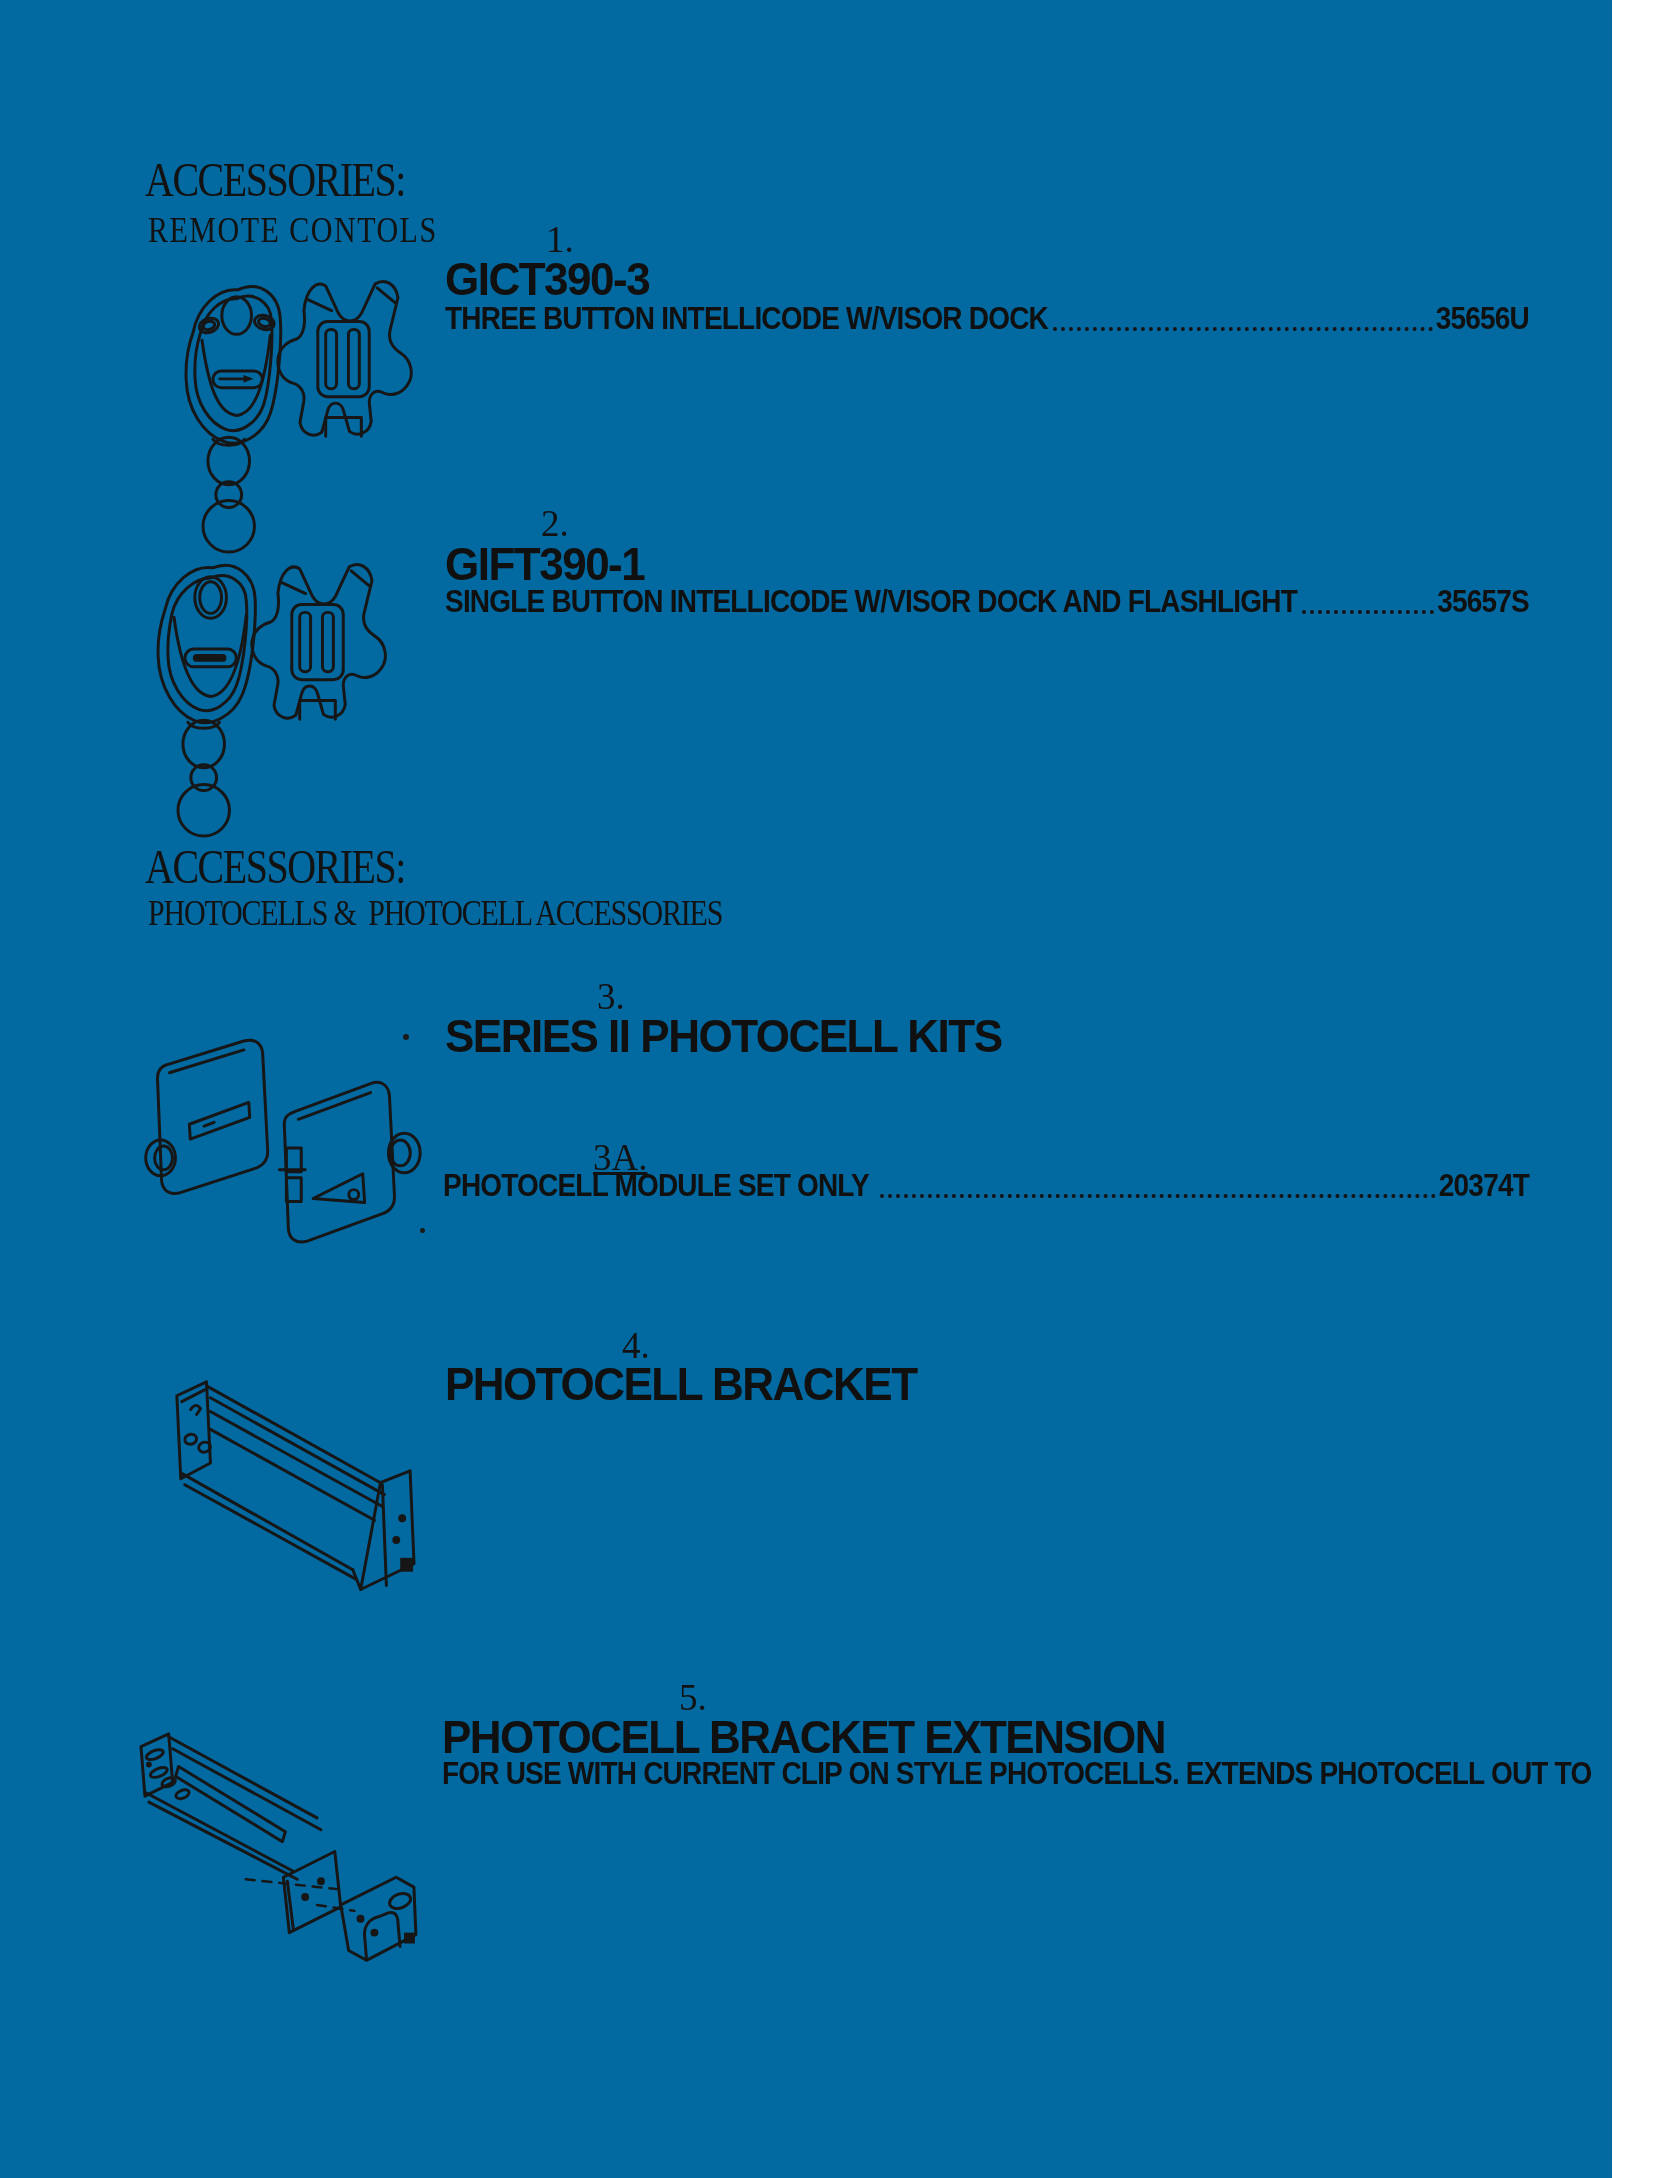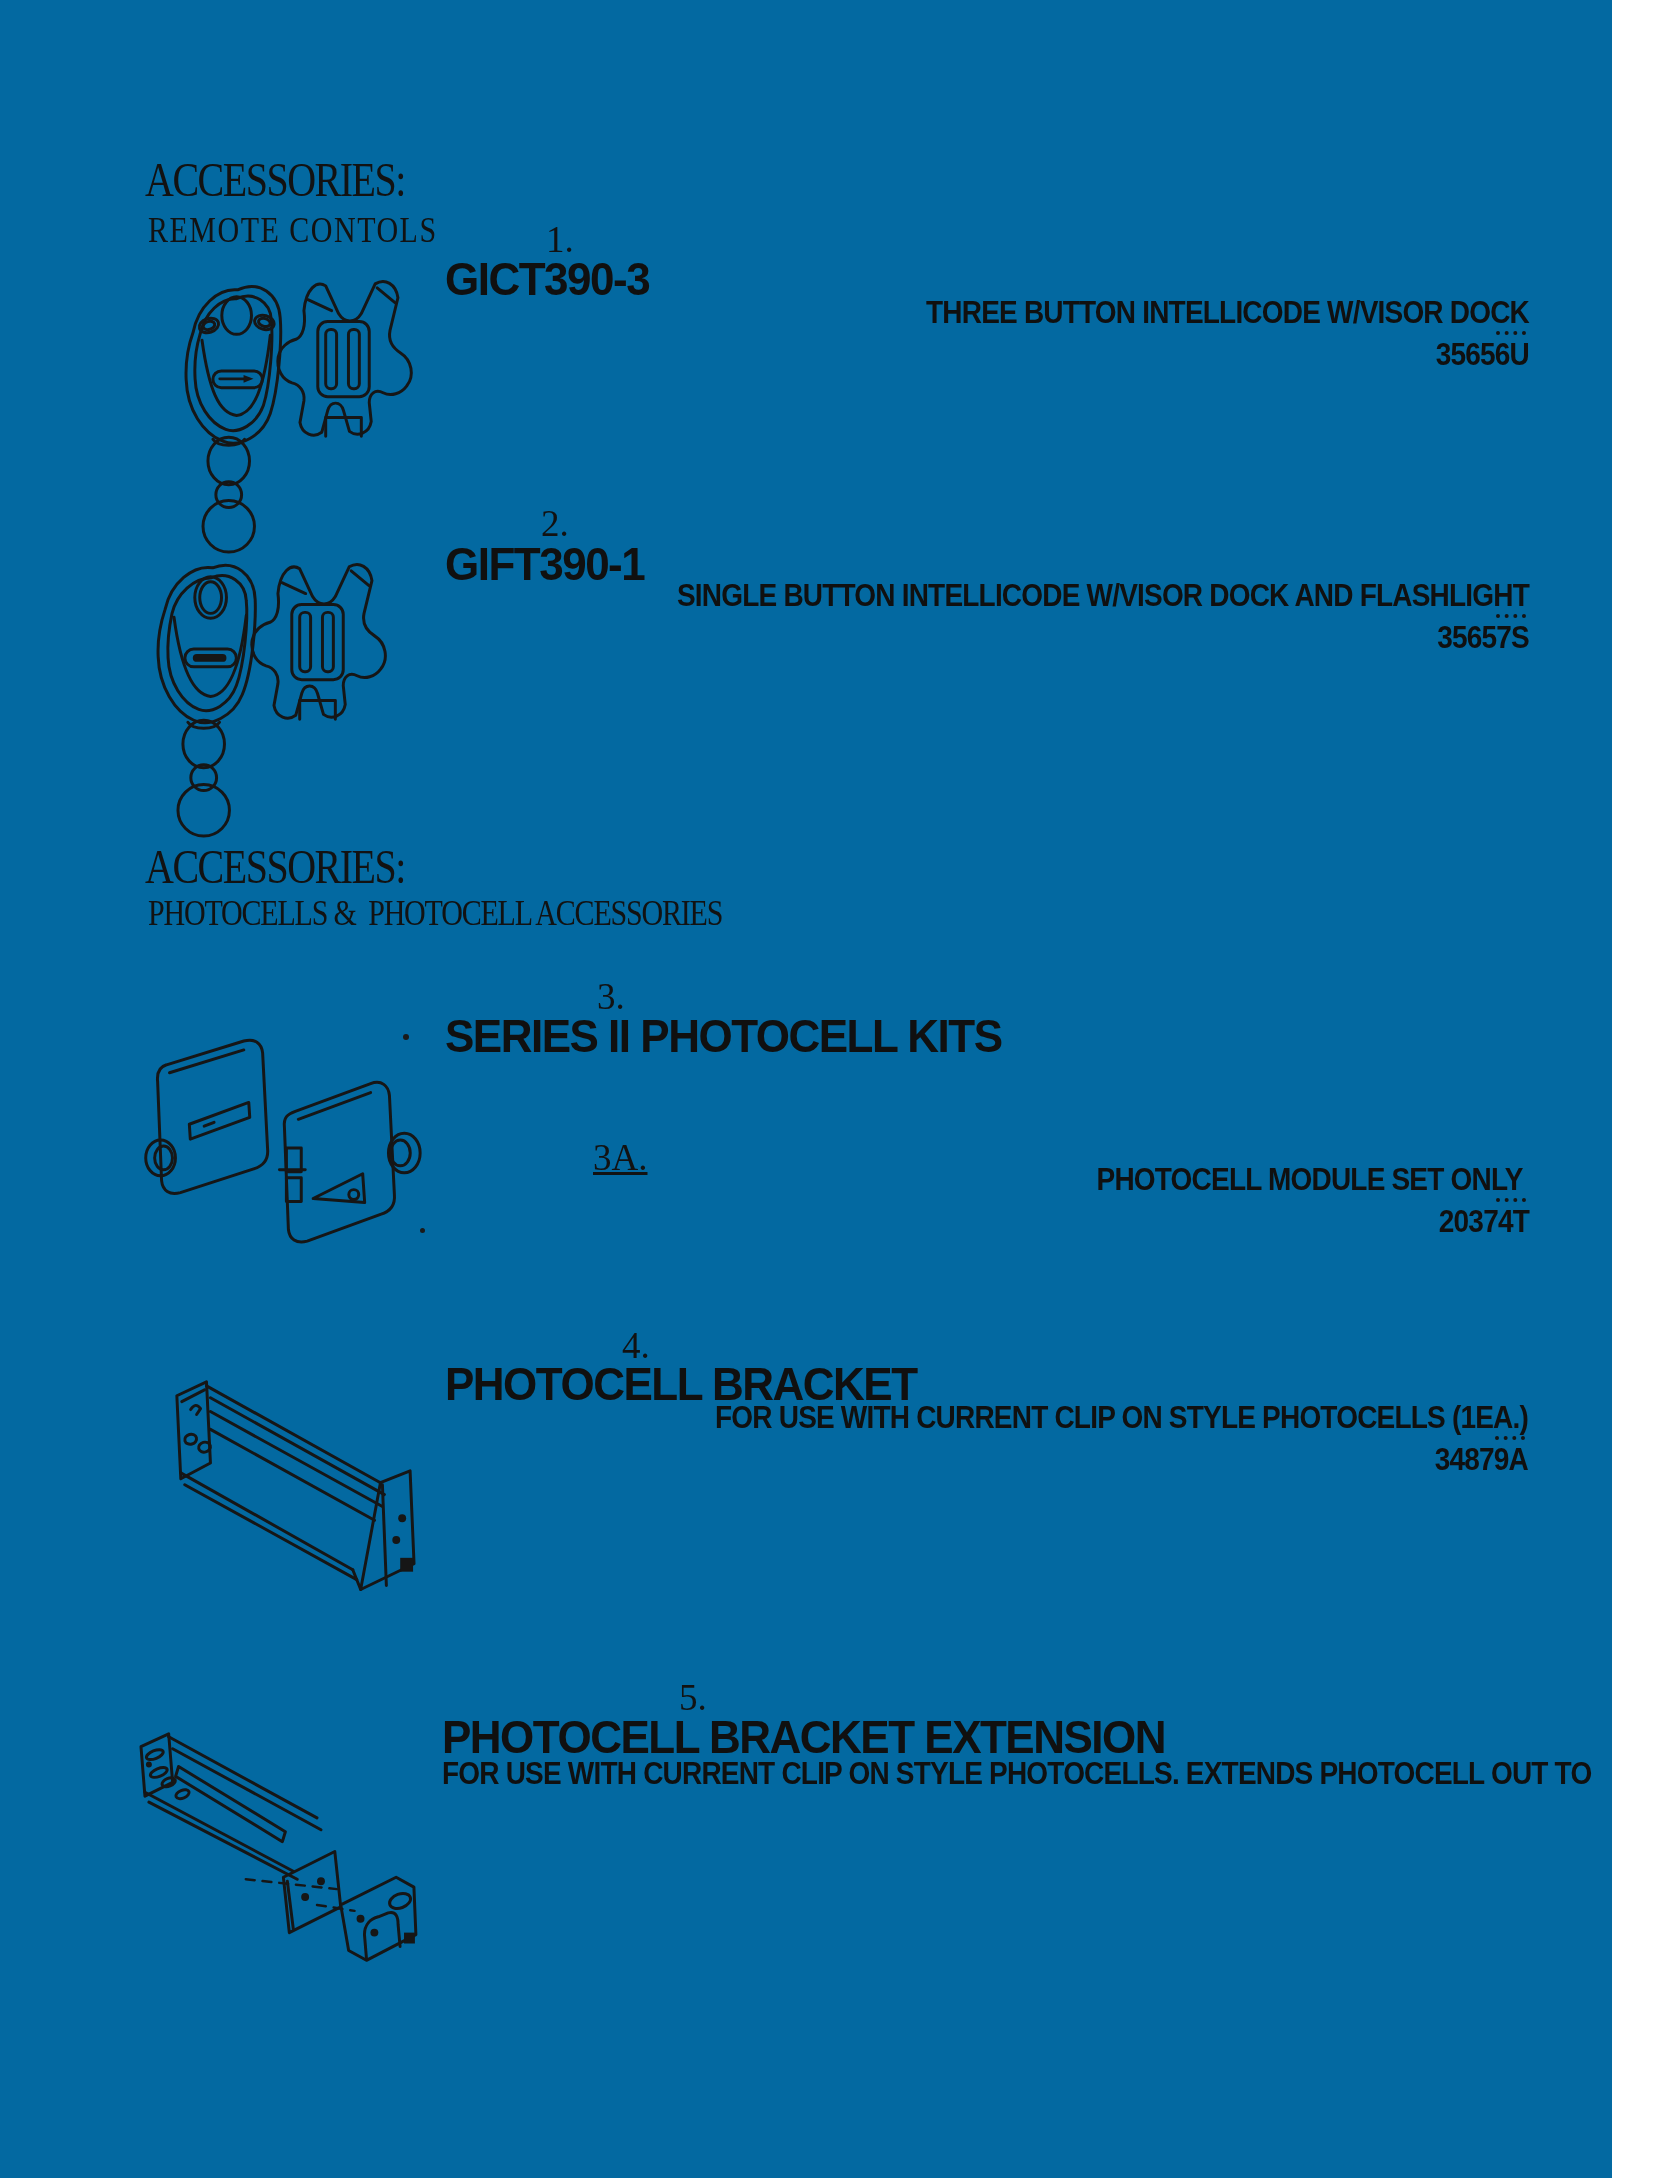--- a/index.html
+++ b/index.html
@@ -27,21 +27,21 @@
   
   .model{
     position:absolute;font-family:"Liberation Sans",sans-serif;font-weight:700;
     font-size:44px;letter-spacing:-1.5px;transform:scaleY(1.05);transform-origin:0 0;
     white-space:pre;color:#101010;
   }
   
   .row{
     position:absolute;display:flex;align-items:flex-end;height:38px;
     font-family:"Liberation Sans",sans-serif;font-weight:700;font-size:28px;
-    letter-spacing:-0.8px;color:#101010;flex-direction:column;
+    letter-spacing:-0.8px;color:#101010;
   }
   .row .desc,.row .part,.plain{
     display:inline-block;transform:scaleY(1.12);transform-origin:0 100%;
     white-space:pre;
   }
   .leader{
     flex:1 1 auto;border-bottom:4px dotted #141414;margin:0 3px 6px 5px;min-width:30px;
   }
   .plain{
     position:absolute;font-family:"Liberation Sans",sans-serif;font-weight:700;
@@ -111,25 +111,20 @@
 
   <div id="num3a" class="num">3A.</div>
   <div id="row3a" class="row">
     <span class="desc">PHOTOCELL MODULE SET ONLY </span>
     <span class="leader"></span>
     <span class="part">20374T</span>
   </div>
 
   <div id="num4" class="num">4.</div>
   <div id="model4" class="model">PHOTOCELL BRACKET</div>
-  <div id="row4" class="row">
-    <span class="desc">FOR USE WITH CURRENT CLIP ON STYLE PHOTOCELLS (1EA.)</span>
-    <span class="leader"></span>
-    <span class="part">34879A</span>
-  </div>
 
   <div id="num5" class="num">5.</div>
   <div id="model5" class="model">PHOTOCELL BRACKET EXTENSION</div>
   <div id="line5a" class="plain">FOR USE WITH CURRENT CLIP ON STYLE PHOTOCELLS. EXTENDS PHOTOCELL OUT TO</div>
 
   <div id="fleck1" class="fleck"></div>
   <div id="fleck2" class="fleck"></div>
 
   <svg id="art1" class="art" width="243" height="282" viewBox="0 0 245 285" aria-label="three-button remote with keychain and visor dock">
     <path d="M17,60 C22,34 42,15 62,17 C84,7 103,21 105,45 C107,68 103,118 95,142 C87,165 64,177 47,170 C27,162 11,138 10,108 C9,89 12,74 17,60 Z"></path>

